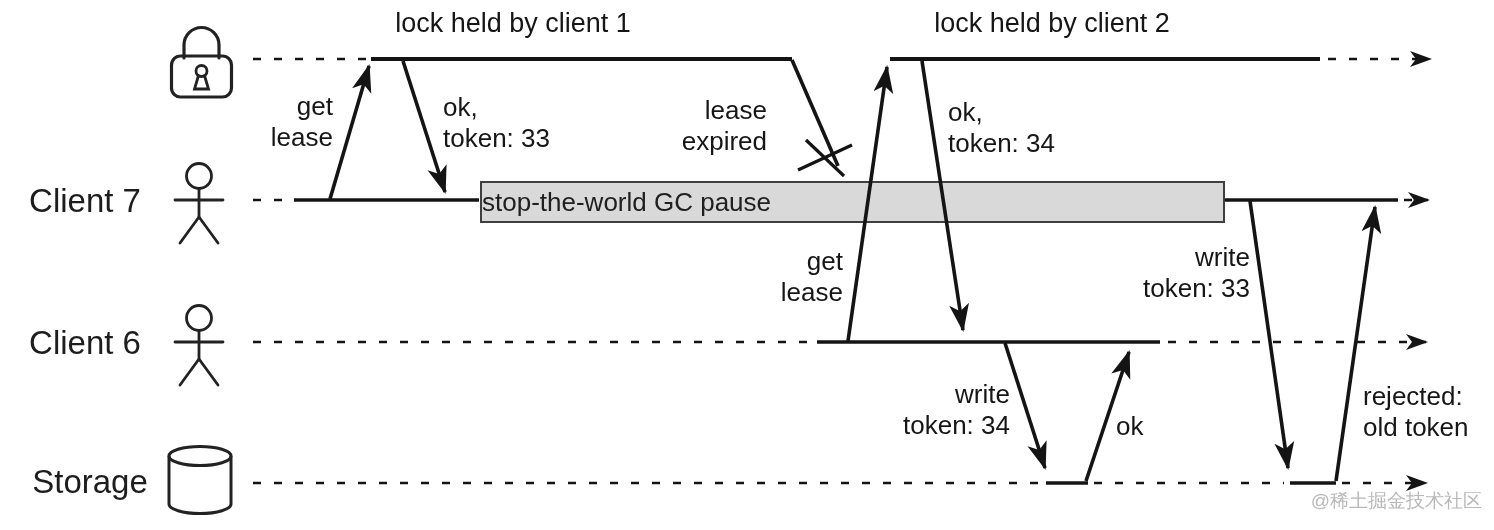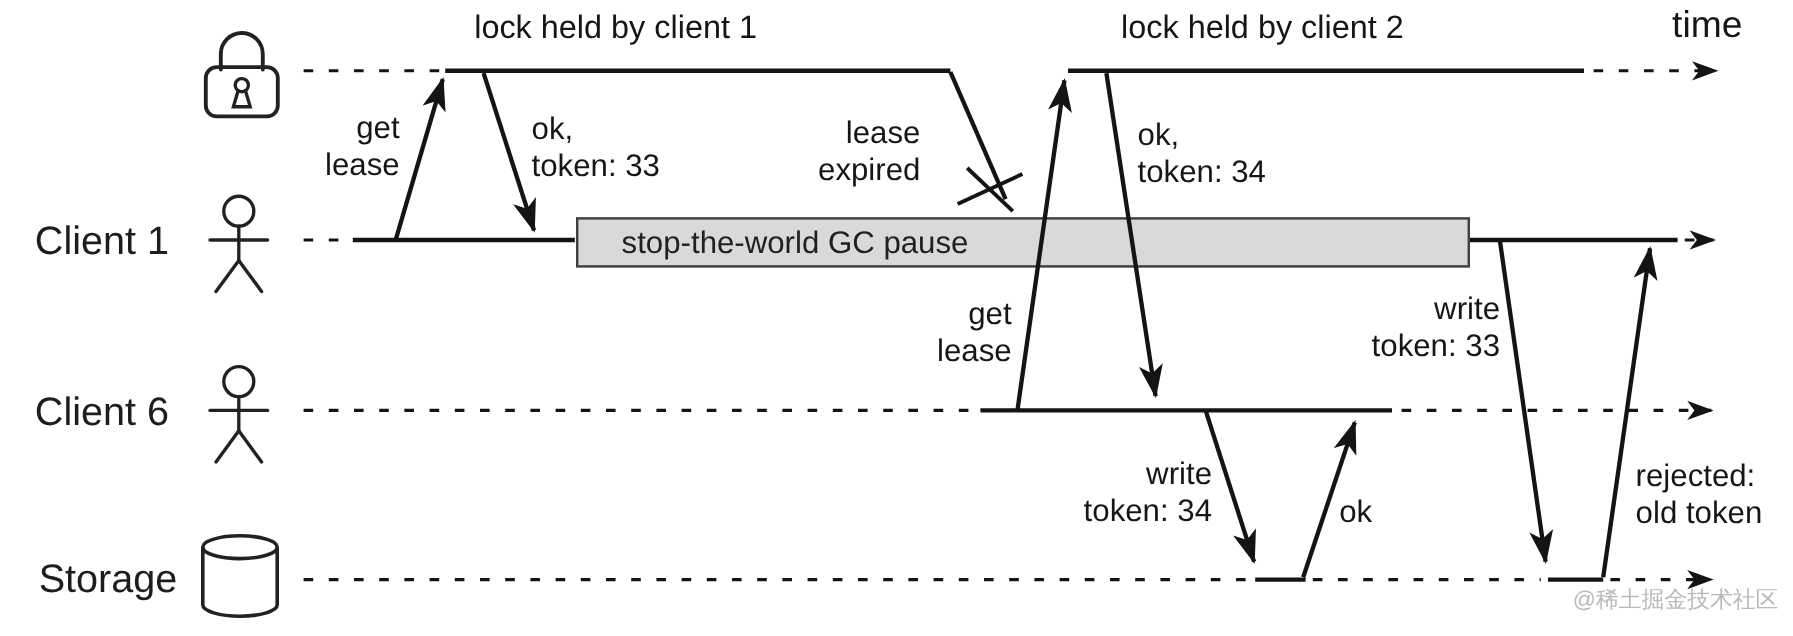--- a/index.html
+++ b/index.html
@@ -10,21 +10,20 @@
     background:#ffffff;
     font-family:"Liberation Sans","DejaVu Sans",sans-serif;
     color:#161616;
   }
   svg.wires{position:absolute;left:0;top:0;z-index:2;}
   .gc-box{
     position:absolute;left:480px;top:181px;width:745px;height:42px;
     box-sizing:border-box;
     background:#d9d9d9;border:2px solid #3f3f3f;
     display:flex;align-items:center;
-    padding-left:36px;
     font-size:26px;color:#202020;
     z-index:1;
   }
   .lbl{
     position:absolute;z-index:3;
     font-size:26px;line-height:31px;
     color:#161616;white-space:nowrap;
   }
   .lbl.center{text-align:center;}
   .lbl.right{text-align:right;}
@@ -122,27 +121,26 @@
       <path d="M175,342 H223"></path>
       <path d="M199,359 L180,385 M199,359 L218,385"></path>
     </g>
 
     <g stroke="#222222" fill="none" stroke-width="3">
       <path d="M169,456 V504 a31,9.5 0 0 0 62,0 V456"></path>
       <ellipse cx="200" cy="456" rx="31" ry="9.5"></ellipse>
     </g>
   </svg>
 
-  <div class="actor" style="left:25px;top:182px;width:120px;">Client 1</div>
+  <div class="actor" style="left:25px;top:182px;width:120px;">Client 7</div>
   <div class="actor" style="left:25px;top:324px;width:120px;">Client 6</div>
   <div class="actor" style="left:25px;top:463px;width:130px;">Storage</div>
 
   <div class="lbl center span-title" style="left:338px;top:8px;width:350px;">lock held by client 1</div>
   <div class="lbl center span-title" style="left:877px;top:8px;width:350px;">lock held by client 2</div>
-  <div class="lbl right time-lbl" style="left:1330px;top:5px;width:122px;">time</div>
 
   <div class="lbl right" style="left:233px;top:91px;width:100px;">
     <div>get</div>
     <div>lease</div>
   </div>
 
   <div class="lbl" style="left:443px;top:92px;">
     <div>ok,</div>
     <div>token: 33</div>
   </div>

